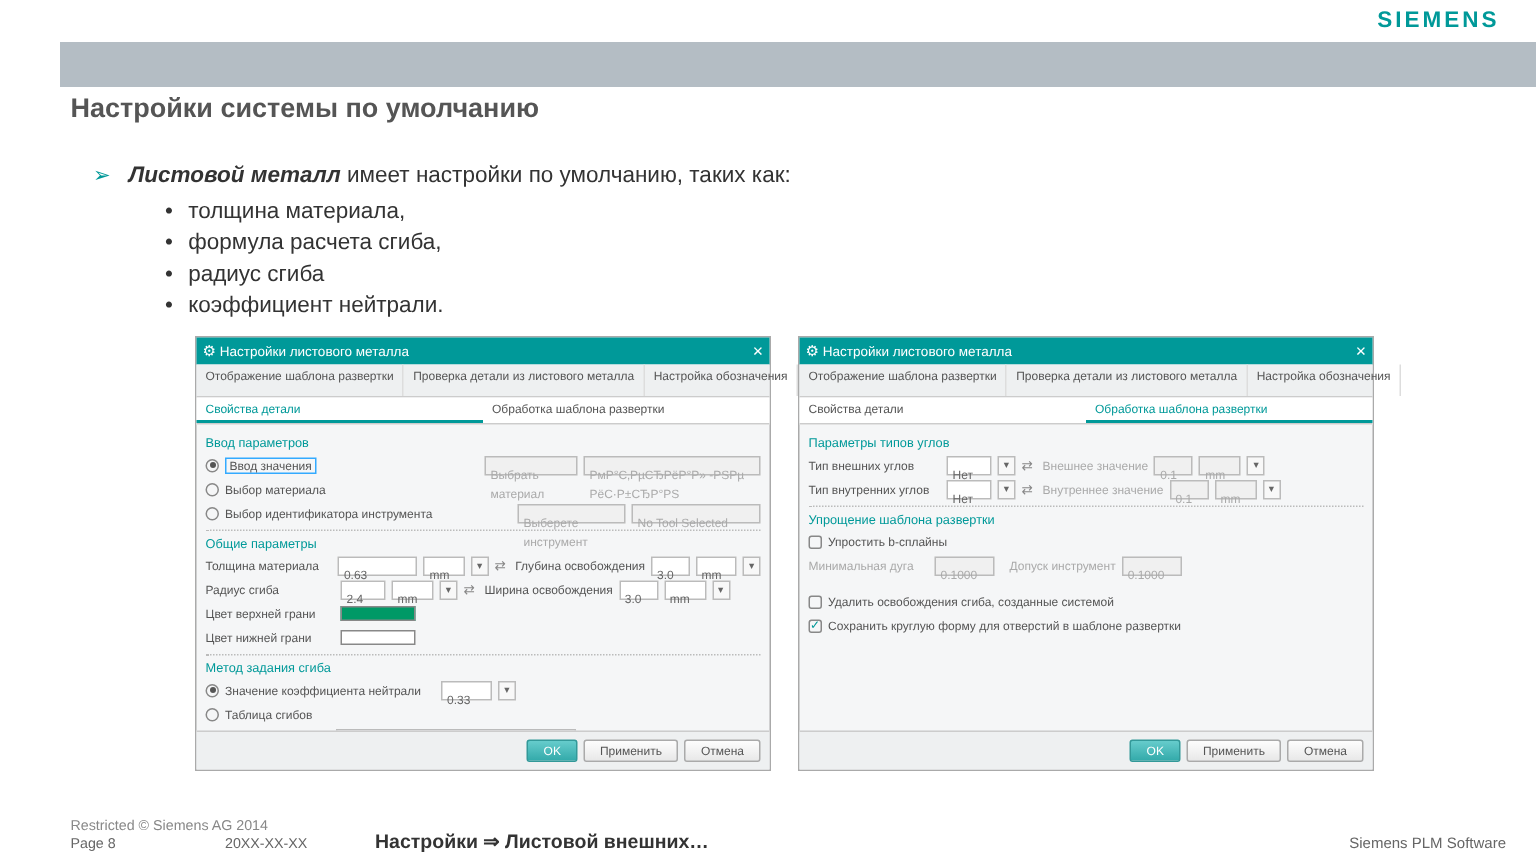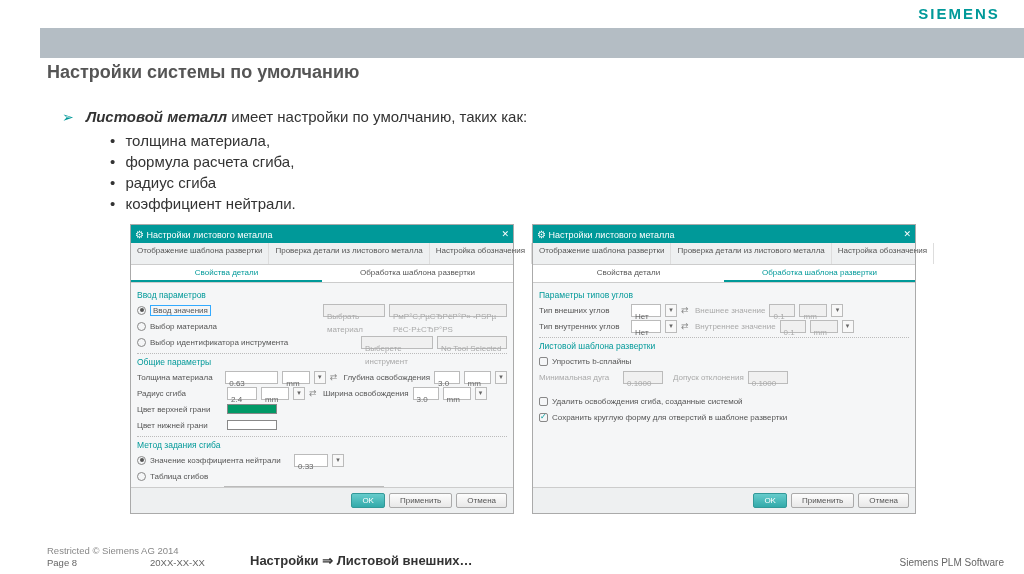--- a/index.html
+++ b/index.html
@@ -17,21 +17,21 @@
 
   .dialog { position: absolute; width: 384px; height: 290px; border: 1px solid #aaa; background: #f5f6f7; font-size: 9px; color: #555; }
   .dialog.left { top: 224px; left: 130px; }
   .dialog.right { top: 224px; left: 532px; }
   .dlg-title { height: 18px; background: #009999; color: #fff; display: flex; align-items: center; padding: 0 4px; justify-content: space-between; }
   .dlg-title .t-icons { display: flex; gap: 3px; }
   .dlg-title .gear { font-size: 10px; }
   .dlg-tabs1 { display: flex; height: 22px; background: #eef0f1; border-bottom: 1px solid #ccc; font-size: 8px; }
   .dlg-tabs1 > div { padding: 3px 6px; border-right: 1px solid #ddd; white-space: nowrap; }
   .dlg-tabs2 { display: flex; height: 18px; background: #fff; border-bottom: 1px solid #ccc; font-size: 8px; }
-  .dlg-tabs2 > div { flex: 1; padding: 3px 6px; text-align: center; }
+  .dlg-tabs2 > div { flex: 1; padding: 3px 6px; }
   .dlg-tabs2 > div.active { color: #009999; border-bottom: 2px solid #009999; }
   .dlg-body { padding: 4px 6px; overflow: hidden; height: 210px; }
   .group-h { color: #009999; font-size: 8.5px; padding: 3px 0 2px; border-top: 1px dotted #bbb; margin-top: 3px; }
   .group-h:first-child { border-top: none; margin-top: 0; }
   .row { display: flex; align-items: center; gap: 4px; height: 16px; font-size: 8px; }
   .radio, .check { width: 9px; height: 9px; border: 1px solid #888; border-radius: 50%; display: inline-block; flex-shrink: 0; position: relative; }
   .check { border-radius: 2px; }
   .radio.on::after { content: ""; position: absolute; width: 4px; height: 4px; background: #555; border-radius: 50%; top: 1.5px; left: 1.5px; }
   .check.on::after { content: "✓"; position: absolute; font-size: 8px; top: -2px; left: 0; color: #009999; }
   .lbl { white-space: nowrap; }
@@ -99,21 +99,21 @@
     </div>
     <div class="row">
         <span class="radio"></span>
         <span class="lbl">Выбор материала</span>
       </div>
     <div class="row">
         <span class="radio"></span>
         <span class="lbl">Выбор идентификатора инструмента</span>
       <span style="flex:1"></span>
       <span class="input dis" style="width:72px">Выберете инструмент</span>
-      <span class="input dis" style="width:70px">No Tool Selected</span>
+      <span class="input dis" style="width:86px">No Tool Selected</span>
     </div>
 
     <div class="group-h">Общие параметры</div>
     <div class="row">
       <span class="lbl" style="width:86px">Толщина материала</span>
       <span class="input" style="width:54px">0.63</span>
       <span class="input unit">mm</span>
         <span class="dd">▾</span>
       <span class="link-icon">⇄</span>
       <span class="lbl">Глубина освобождения</span>
@@ -197,29 +197,29 @@
       <span class="lbl" style="width:88px">Тип внутренних углов</span>
       <span class="input" style="width:30px">Нет</span>
         <span class="dd">▾</span>
       <span class="link-icon">⇄</span>
       <span class="lbl disabled-text">Внутреннее значение</span>
       <span class="input dis" style="width:26px">0.1</span>
       <span class="input dis unit">mm</span>
         <span class="dd">▾</span>
     </div>
 
-    <div class="group-h">Листовой шаблона развертки</div>
+    <div class="group-h">Упрощение шаблона развертки</div>
     <div class="row">
         <span class="check"></span>
         <span class="lbl">Упростить b-сплайны</span>
       </div>
     <div class="row">
       <span class="lbl disabled-text" style="width:80px">Минимальная дуга</span>
       <span class="input dis" style="width:40px">0.1000</span>
-      <span class="lbl disabled-text" style="margin-left:6px">Допуск отклонения</span>
+      <span class="lbl disabled-text" style="margin-left:6px">Допуск инструмент</span>
       <span class="input dis" style="width:40px">0.1000</span>
     </div>
     <div style="height:8px"></div>
     <div class="row">
         <span class="check"></span>
         <span class="lbl">Удалить освобождения сгиба, созданные системой</span>
       </div>
     <div class="row">
         <span class="check on"></span>
         <span class="lbl">Сохранить круглую форму для отверстий в шаблоне развертки</span>

